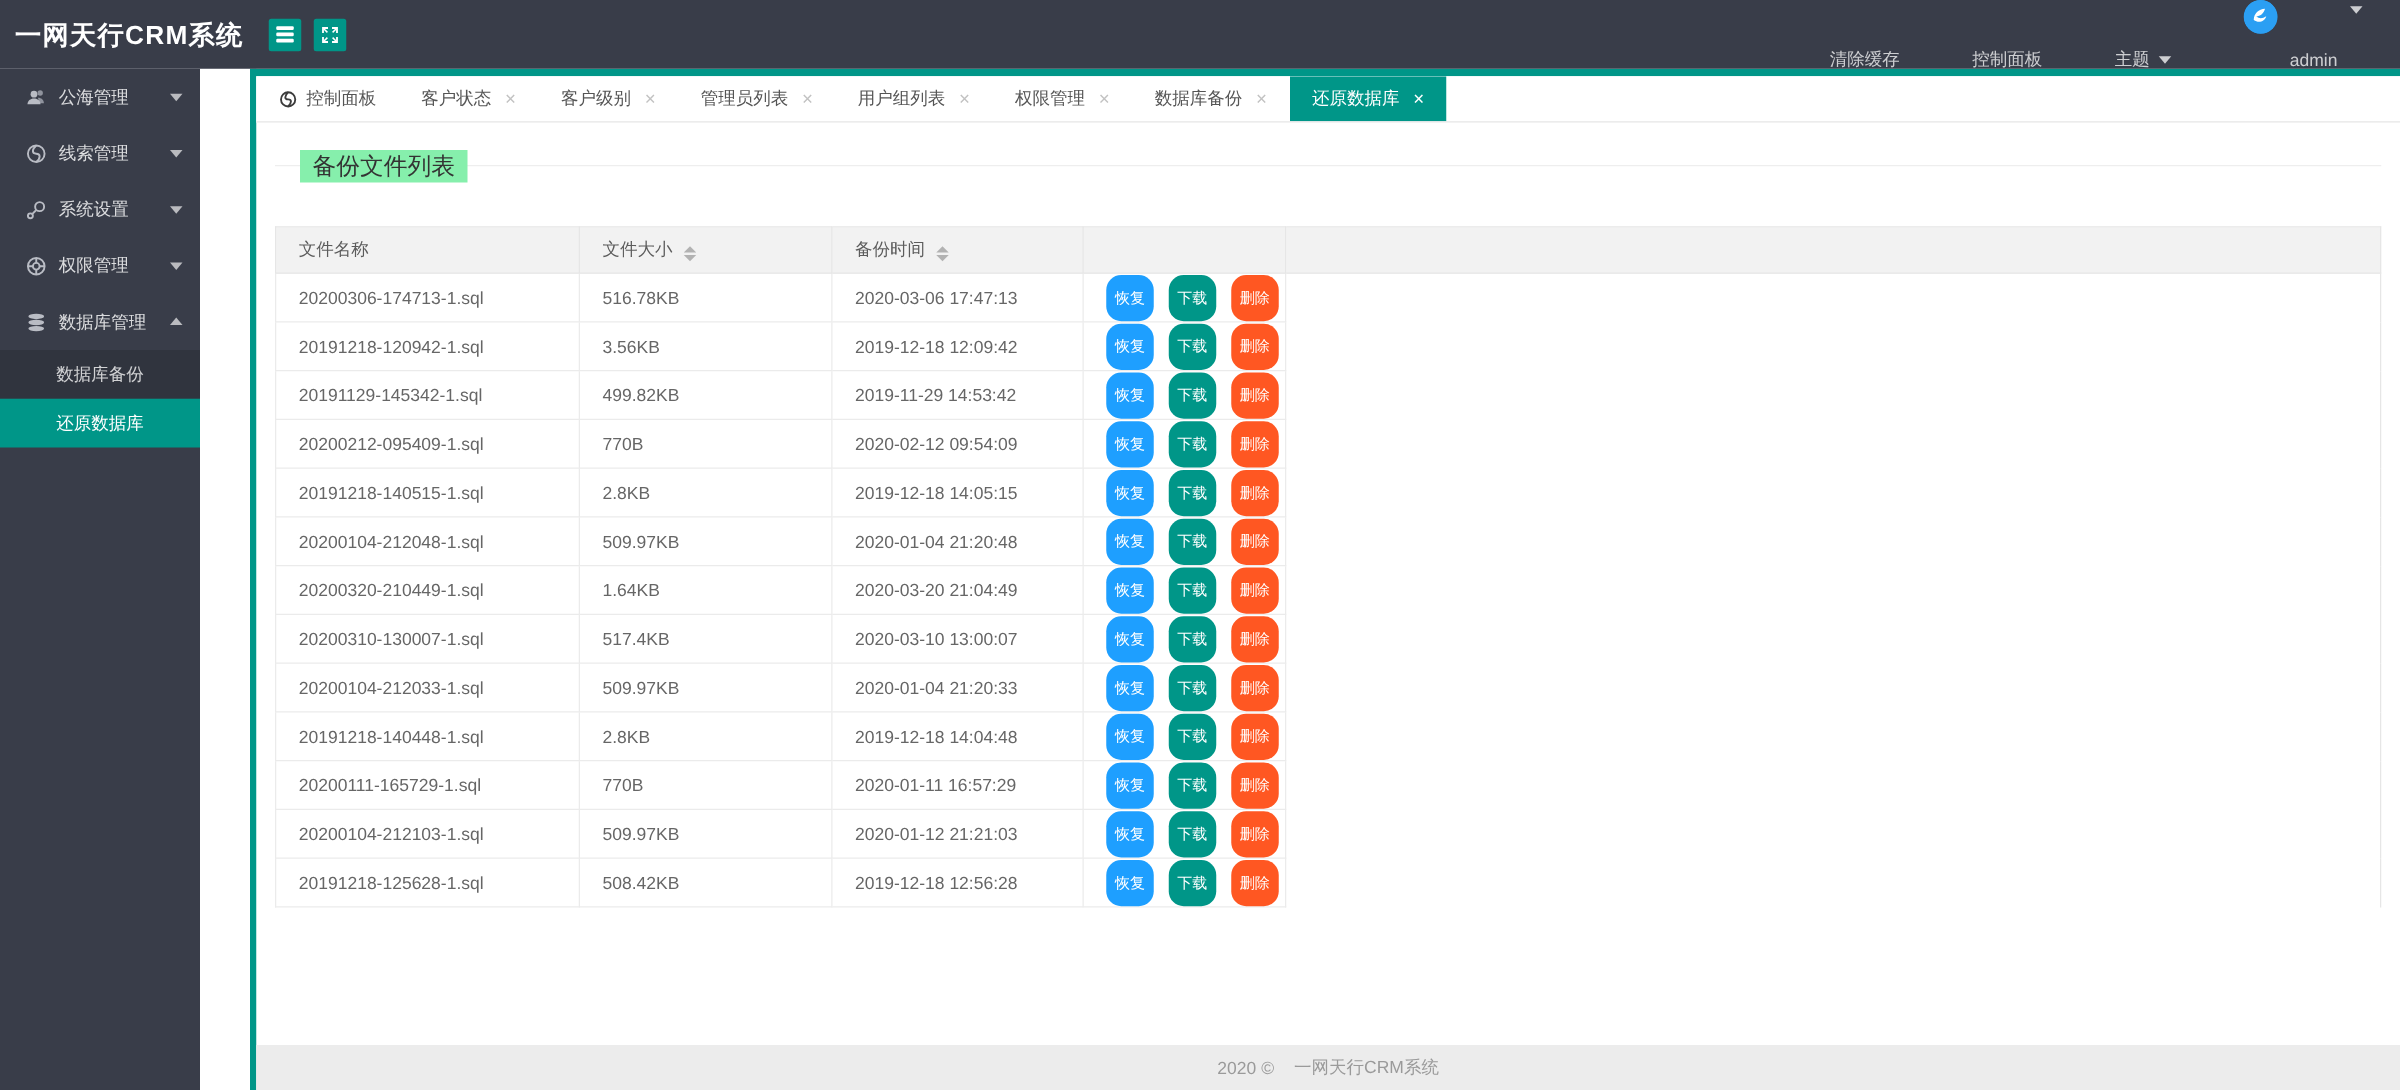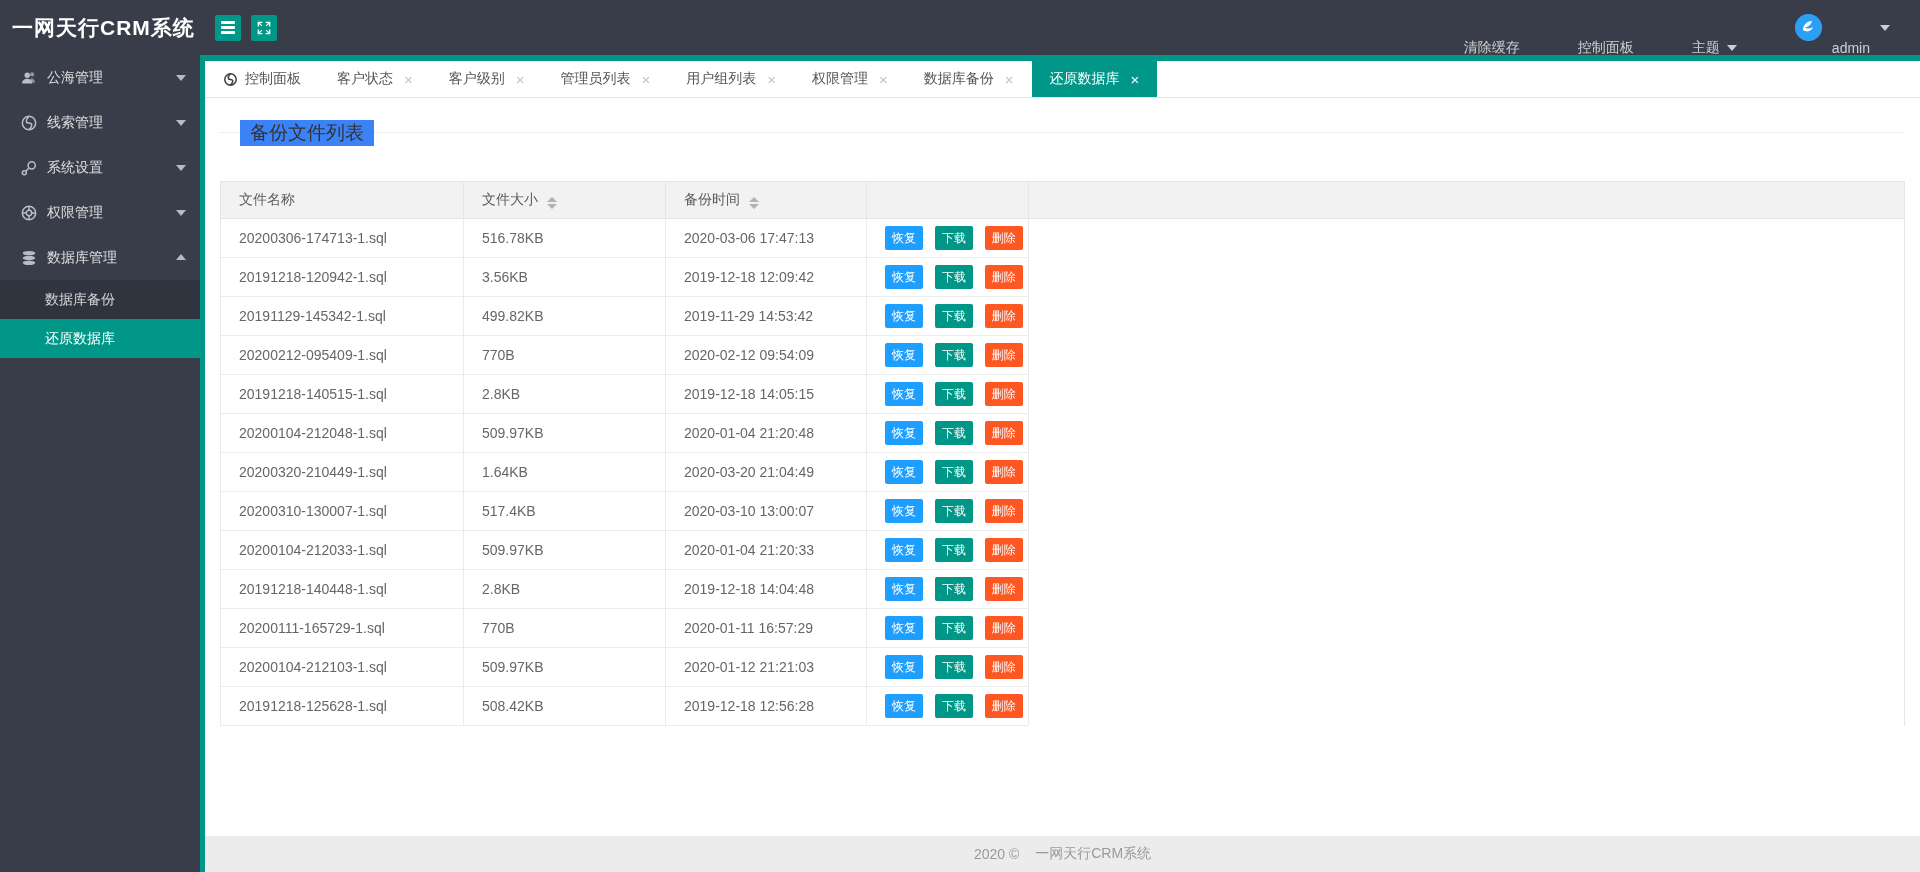--- a/index.html
+++ b/index.html
@@ -13,28 +13,28 @@
   .logo { color:#fff; font-size:21px; font-weight:bold; padding-left:12px; letter-spacing:1px;
     width:203px; white-space:nowrap; }
   .hdr-btn { width:26px; height:26px; background:#009688; border:none; border-radius:2px;
     margin-left:10px; display:flex; align-items:center; justify-content:center; cursor:pointer; flex:none; }
   .hdr-btn:first-of-type { margin-left:12px; }
   .bars { position:relative; width:14px; height:3px; background:#fff; border-radius:1px;
     box-shadow:0 -5px 0 #fff, 0 5px 0 #fff; }
   .hdr-right { margin-left:auto; display:flex; align-items:center; padding-right:30px; gap:58px; }
   .hdr-link { color:rgba(255,255,255,.75); font-size:14px; text-decoration:none; cursor:pointer; white-space:nowrap;margin-top:40px; }
   .hdr-theme { display:flex; align-items:center; gap:7px; }
-  .user-box { display:flex; align-items:center; gap:10px; }
+  .user-box { display:flex; gap:10px; }
   .avatar { width:27px; height:27px; border-radius:50%; background:#2b9ff3; display:flex;
     align-items:center; justify-content:center; overflow:hidden; }
   .cdown { width:0; height:0; border:5px solid transparent; border-top:6px solid rgba(255,255,255,.75);
     margin-top:5px; display:inline-block; }
 
   
-  .sidebar { position:absolute; top:55px; left:0; bottom:0; width:200px; background:#393D49; z-index:20; }
+  .sidebar { position:absolute; top:55px; left:0; bottom:0; width:160px; background:#393D49; z-index:20; }
   .side-item { position:relative; height:45px; display:flex; align-items:center; padding-left:20px;
     color:rgba(255,255,255,.82); font-size:14px; cursor:pointer; }
   .side-icon { width:18px; height:18px; margin-right:9px; display:flex; align-items:center;
     justify-content:center; flex:none; }
   .side-caret { position:absolute; right:14px; width:0; height:0; border:5px solid transparent; }
   .side-caret.down { border-top:6px solid rgba(255,255,255,.65); top:20px; }
   .side-caret.up { border-bottom:6px solid rgba(255,255,255,.65); top:14px; }
   .side-sub { height:39px; display:flex; align-items:center; padding-left:45px;
     background:#30343E; color:rgba(255,255,255,.78); font-size:14px; cursor:pointer; }
   .side-sub.active { background:#009688; color:#fff; }
@@ -50,37 +50,37 @@
     cursor:pointer; white-space:nowrap; }
   .tab .tab-icon { margin-right:7px; display:flex; }
   .tab-close { margin-left:11px; color:#c2c2c2; font-size:15px; line-height:1; cursor:pointer; }
   .tab.active { background:#009688; color:#fff; }
   .tab.active .tab-close { color:#fff; }
 
   
   .main { flex:1 1 auto; overflow:hidden; padding:0 15px; }
   .legend-wrap { position:relative; height:26px; margin-top:21px; }
   .legend-line { position:absolute; left:0; right:0; top:13px; border-top:1px solid #eee; }
-  .legend-text { position:absolute; left:20px; top:1px; background:#3b82f6; padding:0 10px;
+  .legend-text { position:absolute; left:20px; top:1px; background:#86efac; padding:0 10px;
     font-size:19px; color:#333;font-family:Liberation Serif, serif; }
 
   table.backup { width:100%; border-collapse:collapse; table-layout:fixed; margin-top:36px; }
   .backup th { height:37px; background:#f2f2f2; border:1px solid #e6e6e6; font-weight:normal;
     font-size:14px; color:#5c5c5c; text-align:left; padding:0 18px; }
   .backup td { height:39px; border:1px solid #ebebeb; font-size:14px; color:#666;
     padding:0 18px; background:#fff; white-space:nowrap; }
   .backup td.c-filler, .backup th.c-filler-h { border-top:none; border-bottom:none;
     border-left:1px solid #e6e6e6; border-right:1px solid #e6e6e6; }
   .backup th.c-filler-h { border-top:1px solid #e6e6e6; border-bottom:1px solid #e6e6e6; }
   .th-inner { display:flex; align-items:flex-end; }
   .sort { display:inline-flex; flex-direction:column; margin-left:9px; gap:2px; cursor:pointer; }
   .sort i { display:block; width:0; height:0; border-left:5px solid transparent; border-right:5px solid transparent; }
   .sort .up { border-bottom:5px solid #b2b2b2; }
   .sort .dn { border-top:5px solid #b2b2b2; }
-  .btn { height:24px; padding:0 7px; border:none; border-radius:2px; color:#fff; font-size:12px;
+  .btn { height:37px; padding:0 7px; border:none; border-radius:12px; color:#fff; font-size:12px;
     cursor:pointer; margin-right:8px; font-family:inherit; }
 
   
   .footer { height:36px; flex:none; background:#ececec; display:flex; align-items:center;
     justify-content:center; gap:16px; color:#9a9a9a; font-size:14px; }
 </style>
 </head>
 <body>
 
 <div class="screen">

